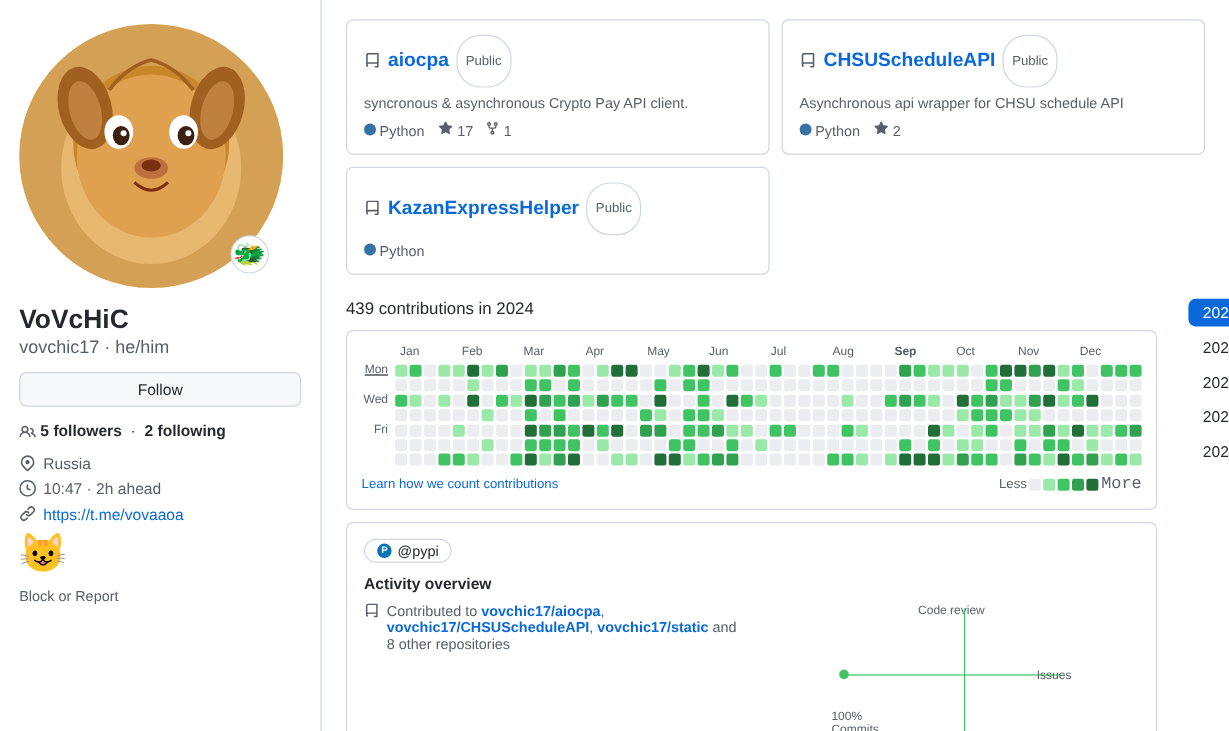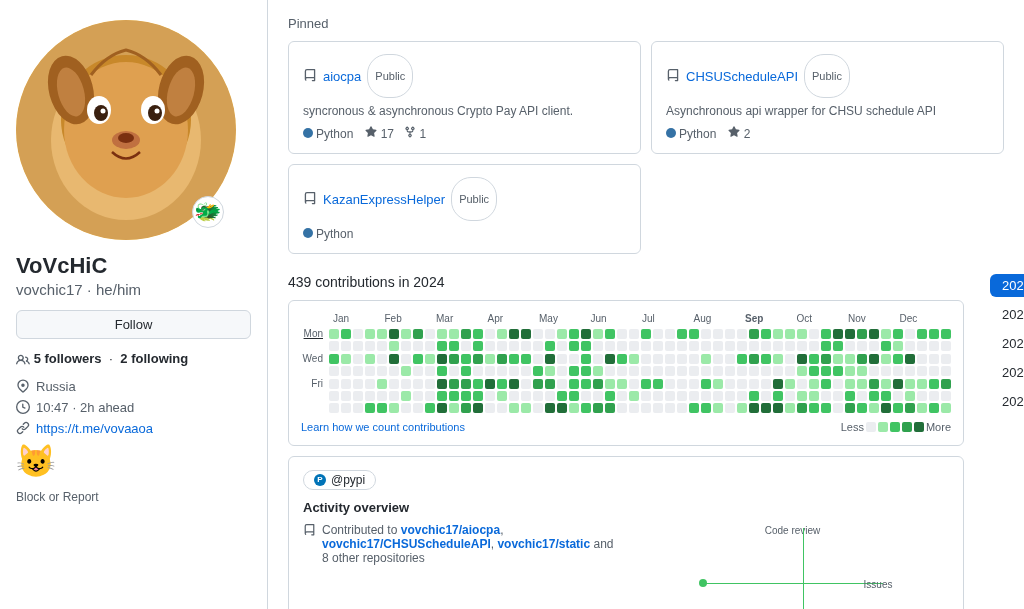--- a/index.html
+++ b/index.html
@@ -17,21 +17,21 @@
     .meta-item { display: flex; align-items: center; gap: 6px; font-size: 13px; color: #57606a; margin-bottom: 6px; }
     .meta-item a { color: #0969da; text-decoration: none; font-size: 13px; }
     .achievements-title { font-size: 14px; font-weight: 600; margin-top: 14px; margin-bottom: 8px; }
     .achievement-icon { font-size: 32px; }
     .block-report { font-size: 12px; color: #57606a; margin-top: 10px; cursor: pointer; }
     .main { flex: 1; padding: 16px 20px; overflow: auto; }
     .pinned-title { font-size: 13px; color: #57606a; margin-bottom: 10px; font-weight: 500; }
     .pinned-grid { display: grid; grid-template-columns: 1fr 1fr; gap: 10px; margin-bottom: 20px; }
     .pin-card { border: 1px solid #d0d7de; border-radius: 6px; padding: 12px 14px; }
     .pin-card-header { display: flex; align-items: center; gap: 6px; margin-bottom: 6px; }
-    .pin-card-name { color: #0969da; font-weight: 400; font-size: 13px; text-decoration: none; }
+    .pin-card-name { color: #0969da; font-weight: 700; font-size: 16px; text-decoration: none; }
     .pin-badge { font-size: 11px; border: 1px solid #d0d7de; border-radius: 20px; padding: 15px 7px; color: #57606a; }
     .pin-desc { font-size: 12px; color: #57606a; margin-bottom: 8px; }
     .pin-meta { display: flex; align-items: center; gap: 12px; font-size: 12px; color: #57606a; }
     .dot { width: 10px; height: 10px; border-radius: 50%; display: inline-block; margin-right: 3px; }
     .dot-python { background: #3572A5; }
     .pin-stats { display: flex; gap: 10px; align-items: center; }
     .contrib-title { font-size: 14px; color: #24292f; margin-bottom: 10px; }
     .contrib-box { border: 1px solid #d0d7de; border-radius: 6px; padding: 12px; margin-bottom: 10px; }
     .cell { width: 10px; height: 10px; border-radius: 2px; flex-shrink: 0; }
     .c0 { background: #ebedf0; }
@@ -129,21 +129,20 @@
         </svg>
       <a href="#">https://t.me/vovaaoa</a>
     </div>
 
     <div class="achievement-icon">😺</div>
 
     <div class="block-report">Block or Report</div>
   </div>
 
   <div class="main">
-    <div class="pinned-title">Pinned</div>
 
     <div class="pinned-grid">
 
       <div class="pin-card">
         <div class="pin-card-header">
           <svg width="14" height="14" viewBox="0 0 16 16" fill="#57606a">
               <path d="M2 2.5A2.5 2.5 0 0 1 4.5 0h8.75a.75.75 0 0 1 .75.75v12.5a.75.75 0 0 1-.75.75h-2.5a.75.75 0 0 1 0-1.5h1.75v-2h-8a1 1 0 0 0-.714 1.7.75.75 0 1 1-1.072 1.05A2.495 2.495 0 0 1 2 11.5Zm10.5-1h-8a1 1 0 0 0-1 1v6.708A2.486 2.486 0 0 1 4.5 9h8Z"></path>
             </svg>
           <a class="pin-card-name" href="#">aiocpa</a>
           <span class="pin-badge">Public</span>
@@ -613,21 +612,21 @@
             </div>
           <div class="graph-footer">
             <a href="#" style="font-size:11px;color:#0969da;text-decoration:none;">Learn how we count contributions</a>
             <div class="legend">
               <span style="font-size:11px;color:#57606a;">Less</span>
               <div class="cell c0"></div>
               <div class="cell c1"></div>
               <div class="cell c2"></div>
               <div class="cell c3"></div>
               <div class="cell c4"></div>
-              <span style="font-size:11px;color:#57606a;">More</span>
+              <span style="font-size:14px;color:#57606a;font-family:Liberation Mono, monospace;">More</span>
             </div>
           </div>
         </div>
 
         <div class="activity-card">
           <div class="pypi-tag">
             <div class="pypi-dot">P</div>
             <span>@pypi</span>
           </div>
           <div class="activity-overview-title">Activity overview</div>

